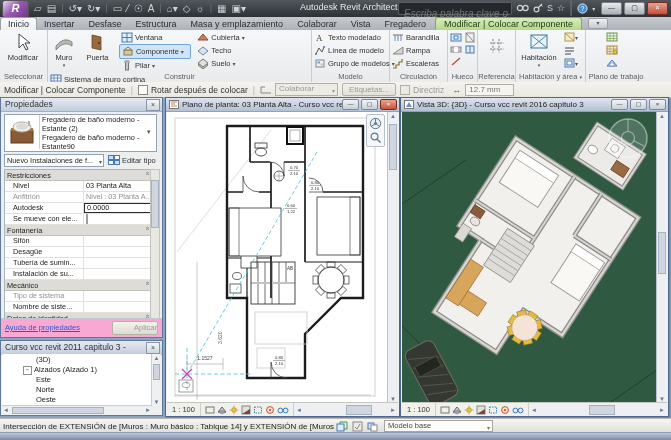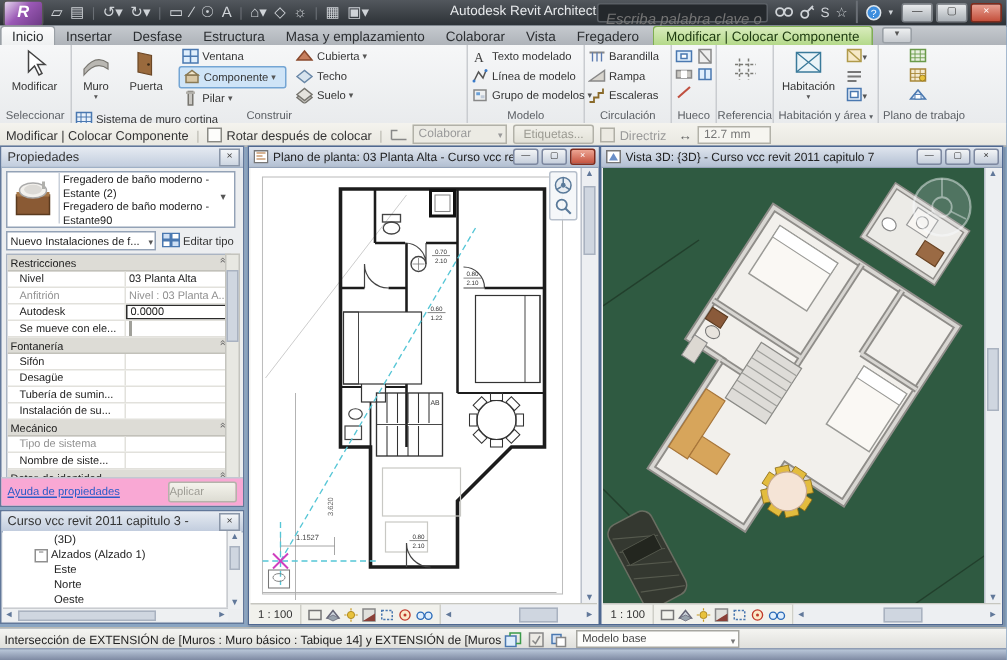--- a/index.html
+++ b/index.html
@@ -90,21 +90,21 @@
     overflow:hidden;white-space:nowrap;position:relative;}
   .prop-row.gray .lbl,.prop-row.gray .val{color:#919191;}
   .val-box{position:absolute;inset:0px 1px 0px 0px;border:1px solid #2b2b2b;background:#fff;line-height:8px;padding-left:2px;}
   .val-cb{width:7px;height:7px;border:1px solid #a0a09a;background:#eceae4;margin-top:1px;}
   #gridscroll{position:absolute;right:2px;top:71px;width:8px;height:150px;background:#e8e8e2;border:1px solid #c4c4be;}
   #gridscroll .thumb{position:absolute;left:0;right:0;top:10px;height:46px;background:#cfd6e0;border:1px solid #a9b2c0;}
   #propfoot{position:absolute;left:0;right:0;bottom:0;height:18px;border-top:1px solid #c2c8d2;
     background:#f9a8d4;font-size:7.5px;}
   #helplink{position:absolute;left:4px;top:4px;color:#2b5bc7;text-decoration:underline;}
   #applybtn{position:absolute;right:4px;top:2px;width:44px;height:12px;border:1px solid #b4b3aa;
-    background:linear-gradient(#f4f3ec,#dddcd3);color:#9d9c94;text-align:left;line-height:12px;border-radius:2px;}
+    background:linear-gradient(#f4f3ec,#dddcd3);color:#9d9c94;text-align:right;line-height:12px;border-radius:2px;}
   
   #browser .tree{position:absolute;left:1px;top:13px;right:10px;bottom:9px;background:#fff;
     border-right:1px solid #c9ccd0;font-size:7.5px;color:#222;overflow:hidden;padding-top:1px;}
   .tree-row{height:10px;line-height:10px;white-space:nowrap;display:flex;align-items:center;}
   .texp{width:7px;height:7px;border:1px solid #8f8f8f;background:#fff;font-size:6px;line-height:5px;
     text-align:center;color:#333;margin-right:2px;flex:0 0 auto;}
   #browser .vs{position:absolute;right:1px;top:13px;width:9px;bottom:9px;background:#eef0f2;border-left:1px solid #c9ccd0;}
   #browser .hs{position:absolute;left:1px;bottom:1px;right:10px;height:8px;background:#eef0f2;border-top:1px solid #c9ccd0;}
   .scr-thumb{background:#cfd6e0;border:1px solid #a9b2c0;position:absolute;}
   .scr-arrow{color:#61789a;font-size:6px;line-height:8px;text-align:center;}
@@ -863,21 +863,21 @@
 </div>
 
 <div class="docwin" style="left:400px;width:269px;">
   <div class="dochead">
     <span class="dicon">
       <svg width="10" height="9">
           <rect x="0.5" y="0.5" width="9" height="8" fill="#fff" stroke="#777"></rect>
           <polygon points="2,7 5,2 8,7" fill="#6a8fc8"></polygon>
         </svg>
     </span>
-    <span class="dtitle">Vista 3D: {3D} - Curso vcc revit 2011 capitulo 7</span>
+    <span class="dtitle">Vista 3D: {3D} - Curso vcc revit 2016 capitulo 3</span>
     <span class="dwb">—</span>
     <span class="dwb">▢</span>
     <span class="dwb">×</span>
   </div>
   <div class="canvas" style="right:11px;background:#2f5a41;">
     <svg width="255" height="292" viewBox="0 0 255 292">
       <rect x="0" y="0" width="255" height="292" fill="#2f5a41"></rect>
       <g stroke="#223f2c" stroke-width="1">
         <line x1="0" y1="92" x2="64" y2="48"></line>
         <line x1="206" y1="292" x2="255" y2="258"></line>

